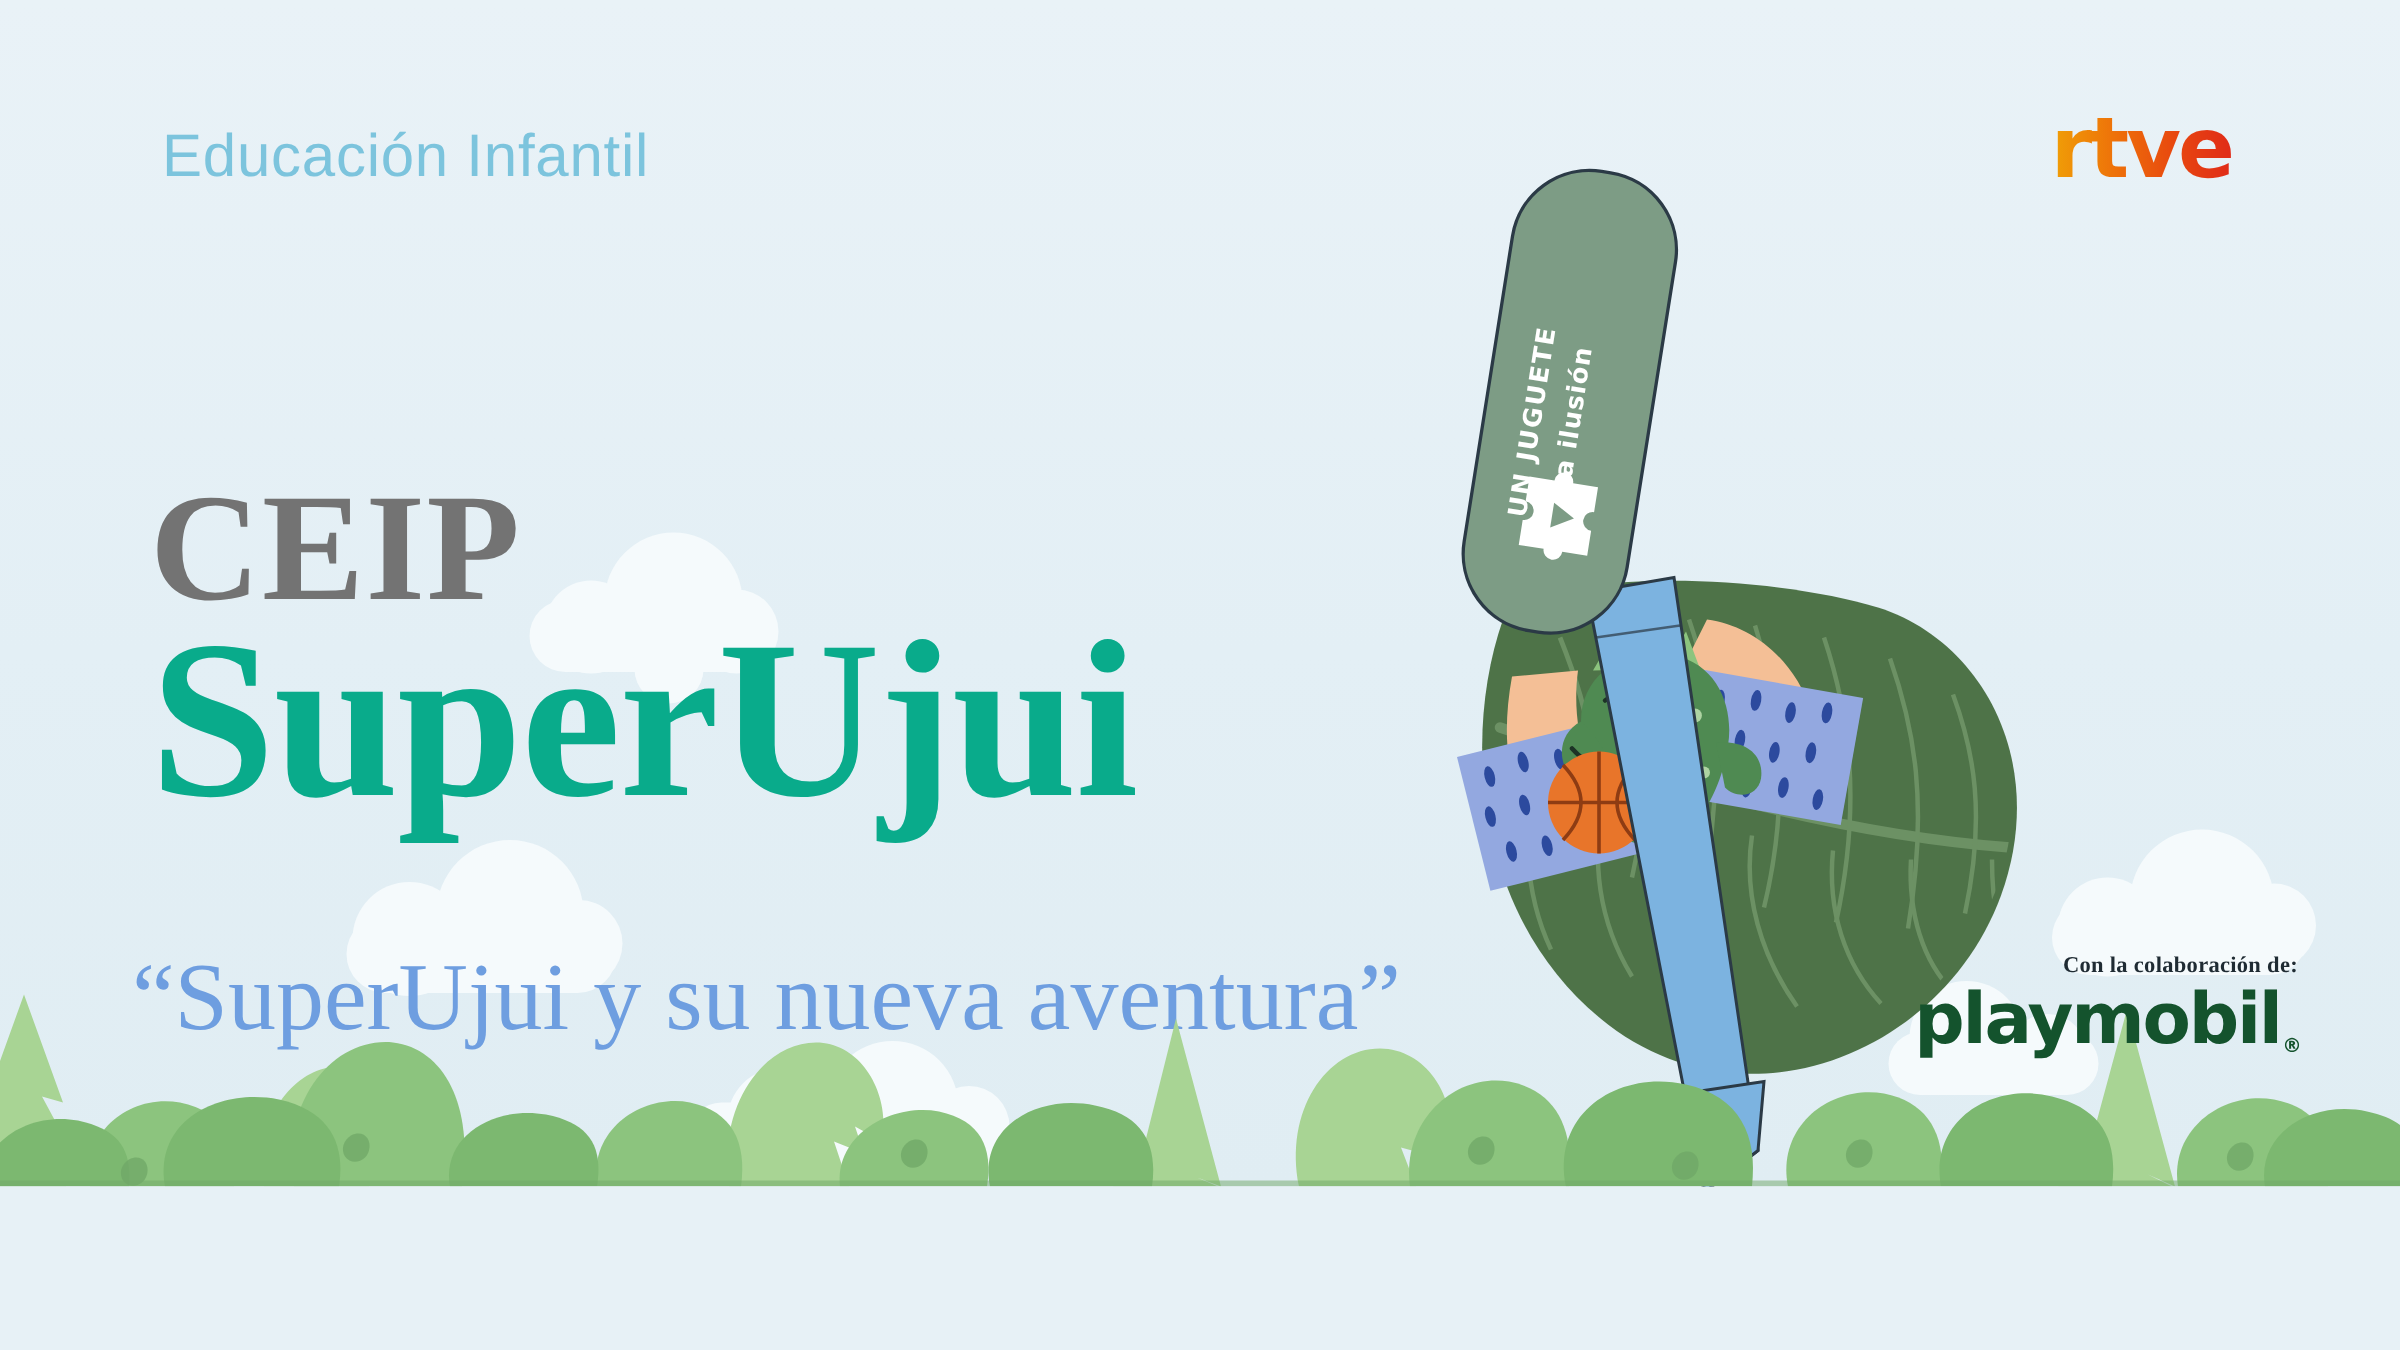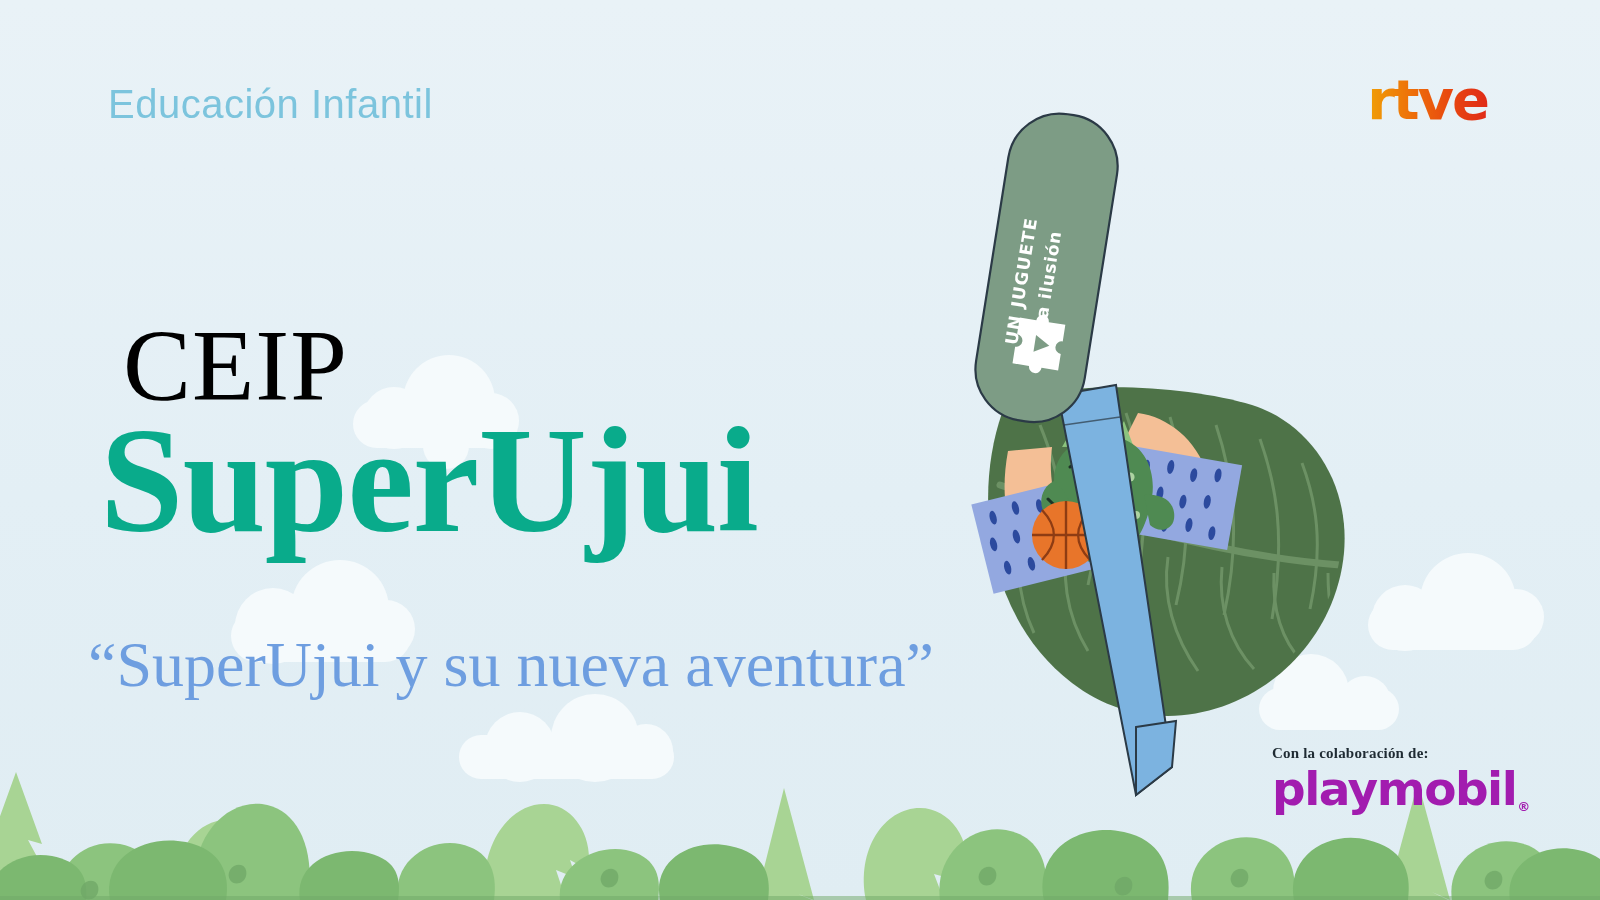--- a/index.html
+++ b/index.html
@@ -6,21 +6,21 @@
     margin: 0;
     padding: 0;
     background: #e7f1f6;
   }
   body {
     font-family: "Liberation Sans", sans-serif;
   }
   .stage {
     position: relative;
     width: 1600px;
-    height: 900px;
+    height: 791px;
     overflow: hidden;
     background: #e6f0f5;
   }
   .sky-grad {
     position: absolute;
     inset: 0;
     background: linear-gradient(180deg, #e9f2f7 0%, #e3eff5 55%, #e0edf3 100%);
   }
 
   
@@ -71,25 +71,24 @@
 
   
   .headline {
     position: absolute;
     left: 100px;
     top: 318px;
     font-family: "Liberation Serif", serif;
   }
   .h-ceip {
     font-size: 102px;
-    font-weight: 400;
-    color: #000000;
+    font-weight: 700;
+    color: #737373;
     line-height: 0.95;
     letter-spacing: 1px;
-    margin-left: 23px;
   }
   .h-name {
     font-size: 150px;
     font-weight: 700;
     color: #09ab8b;
     line-height: 0.95;
     letter-spacing: -1px;
     margin-top: -6px;
   }
   .subtitle {
@@ -101,36 +100,36 @@
     font-weight: 400;
     color: #6e9ee0;
     white-space: nowrap;
   }
 
   
   .collab {
     position: absolute;
     right: 68px;
     bottom: 88px;
-    text-align: left;
+    text-align: right;
     width: 260px;
   }
   .collab-label {
     font-family: "Liberation Serif", serif;
     font-size: 15px;
     font-weight: 700;
     color: #1f2b33;
     letter-spacing: 0.2px;
     margin-bottom: 3px;
   }
   .playmobil {
     font-family: "DejaVu Sans", sans-serif;
     font-size: 47px;
     font-weight: 700;
-    color: #a21caf;
+    color: #14532d;
     letter-spacing: -1.5px;
     line-height: 1;
     position: relative;
     display: inline-block;
   }
   .playmobil .reg {
     font-size: 13px;
     vertical-align: baseline;
     position: relative;
     top: 6px;

